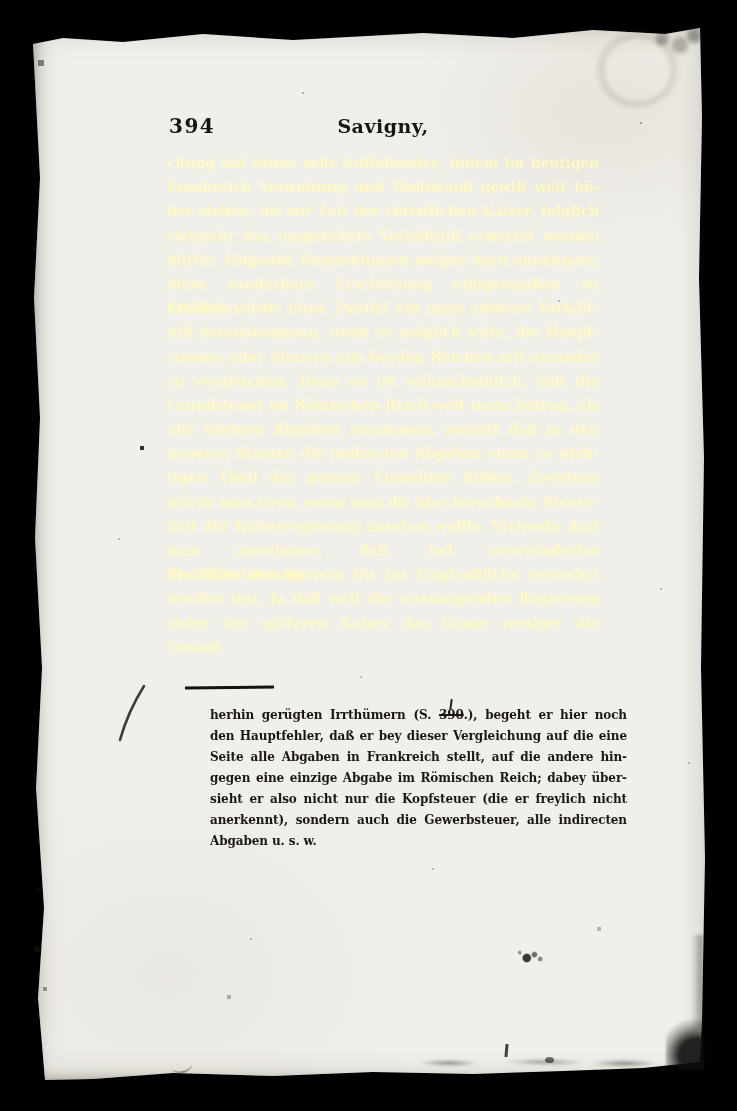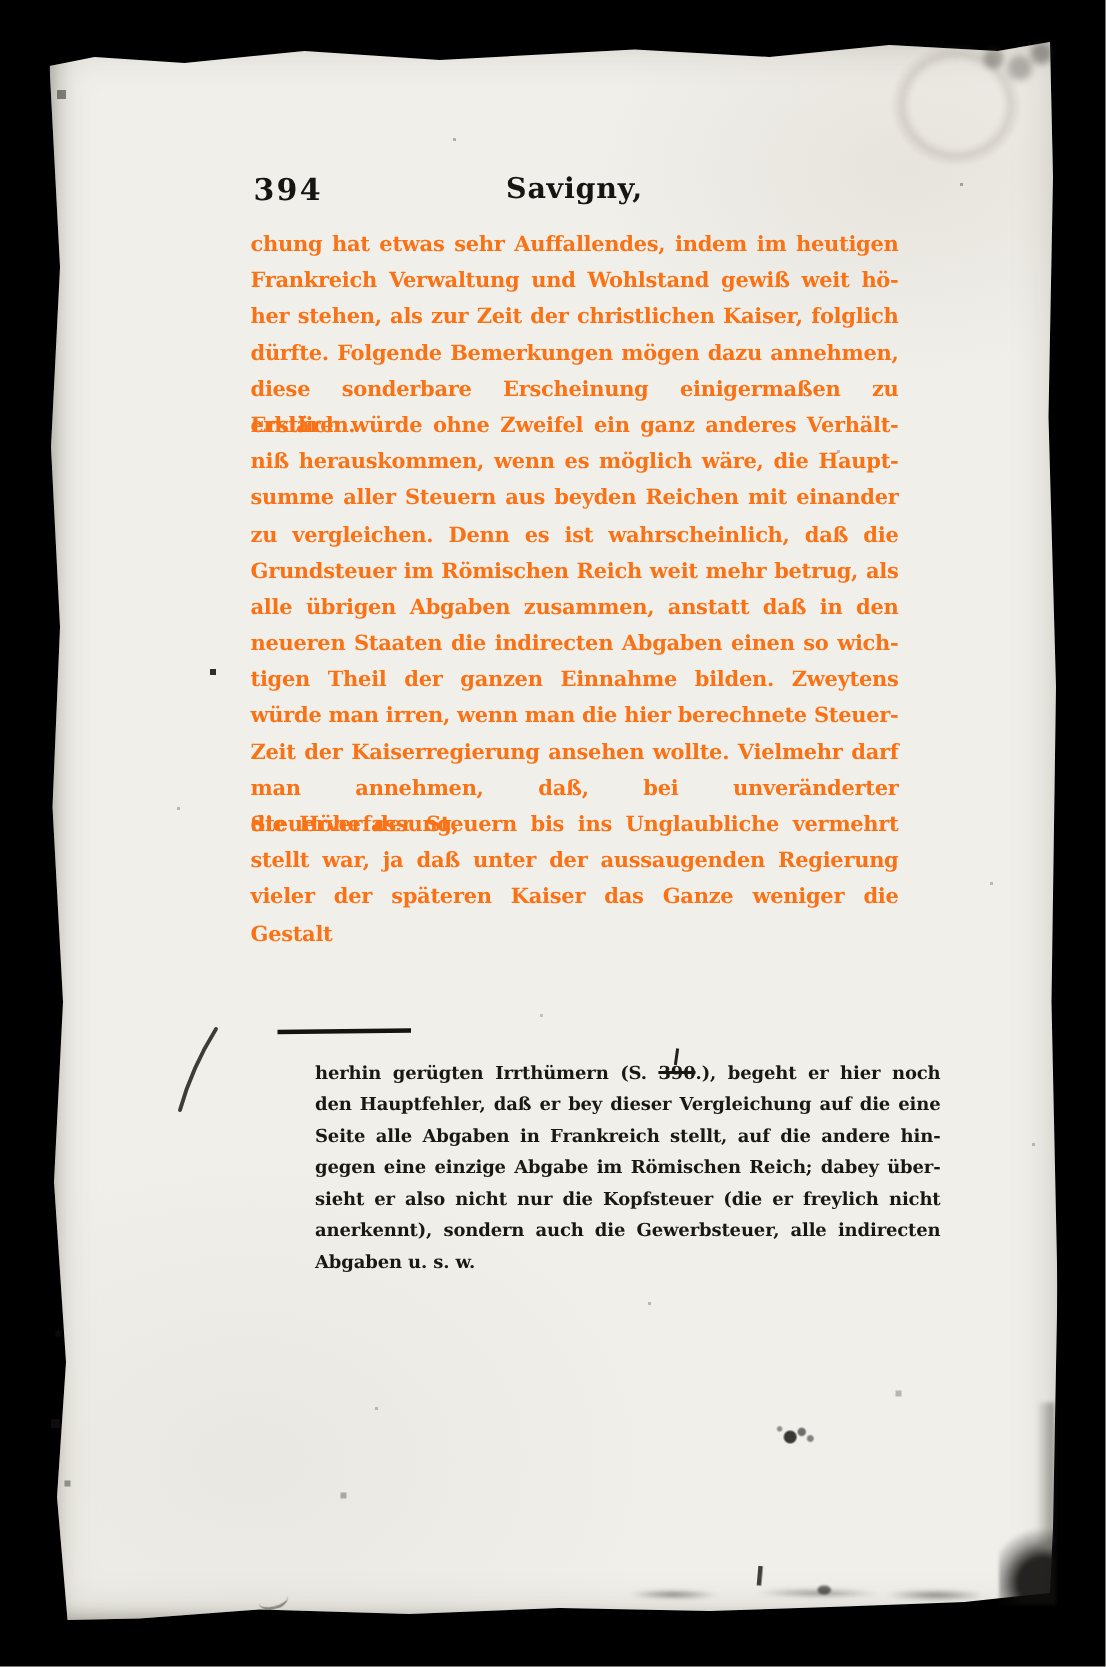--- a/index.html
+++ b/index.html
@@ -22,21 +22,21 @@
       669px 90px,666px 250px,671px 430px,668px 640px,672px 830px,669px 990px,667px 1034px,
       610px 1040px,530px 1043px,440px 1046px,340px 1044px,240px 1048px,140px 1045px,60px 1051px,12px 1052px,
       5px 970px,11px 880px,3px 760px,9px 640px,2px 510px,7px 390px,1px 270px,7px 150px);
     box-shadow:inset 0 0 30px rgba(95,88,76,.28), inset 10px 0 14px -8px rgba(60,55,48,.35), inset 0 -8px 12px -7px rgba(60,55,48,.3);
   }
   
   .header{position:absolute;left:167px;top:114px;width:432px;height:30px;color:#171511;}
   .pagenum{position:absolute;left:2px;top:0;font-size:20px;font-weight:700;letter-spacing:1.5px;}
   .runhead{position:absolute;left:0;top:1px;width:100%;text-align:center;font-size:19px;font-weight:700;letter-spacing:.5px;}
   
-  .body{position:absolute;left:167px;top:151px;width:432px;color:#f97316;}
+  .body{position:absolute;left:167px;top:151px;width:432px;color:#fef9c3;}
   .bline{
     font-size:14px;font-weight:700;line-height:24.2px;letter-spacing:-0.2px;
     text-align:justify;text-align-last:justify;text-justify:inter-word;
     white-space:normal;height:24.2px;overflow:visible;
   }
   
   .rule{position:absolute;left:185px;top:686px;width:89px;height:2.5px;background:#16130e;transform:rotate(-.6deg);}
   .footnote{position:absolute;left:210px;top:705px;width:417px;color:#1b1813;}
   .fline{
     font-size:12px;font-weight:700;line-height:21px;letter-spacing:-0.1px;
@@ -134,35 +134,36 @@
 
   <div class="header">
     <div class="pagenum">394</div>
     <div class="runhead">Savigny,</div>
   </div>
 
   <div class="body">
     <div class="bline">chung hat etwas sehr Auffallendes, indem im heutigen</div>
     <div class="bline">Frankreich Verwaltung und Wohlstand gewiß weit hö-</div>
     <div class="bline">her stehen, als zur Zeit der christlichen Kaiser, folglich</div>
+    <div class="bline">vielmehr das umgekehrte Verhältniß erwartet werden</div>
     <div class="bline">dürfte. Folgende Bemerkungen mögen dazu annehmen,</div>
     <div class="bline">diese sonderbare Erscheinung einigermaßen zu erklären.</div>
     <div class="bline">Erstlich würde ohne Zweifel ein ganz anderes Verhält-</div>
     <div class="bline">niß herauskommen, wenn es möglich wäre, die Haupt-</div>
     <div class="bline">summe aller Steuern aus beyden Reichen mit einander</div>
     <div class="bline">zu vergleichen. Denn es ist wahrscheinlich, daß die</div>
     <div class="bline">Grundsteuer im Römischen Reich weit mehr betrug, als</div>
     <div class="bline">alle übrigen Abgaben zusammen, anstatt daß in den</div>
     <div class="bline">neueren Staaten die indirecten Abgaben einen so wich-</div>
     <div class="bline">tigen Theil der ganzen Einnahme bilden. Zweytens</div>
     <div class="bline">würde man irren, wenn man die hier berechnete Steuer-</div>
     <div class="bline">Zeit der Kaiserregierung ansehen wollte. Vielmehr darf</div>
     <div class="bline">man annehmen, daß, bei unveränderter Steuerverfassung,</div>
     <div class="bline">die Höhe der Steuern bis ins Unglaubliche vermehrt</div>
-    <div class="bline">stellt war, ja daß unter der aussaugenden Regierung</div>
+    <div class="bline">worden war, ja daß weit der aussaugenden Regierung</div>
     <div class="bline">vieler der späteren Kaiser das Ganze weniger die Gestalt</div>
   </div>
 
   <div class="rule"></div>
   <svg class="slash-svg" width="45" height="70" viewBox="0 0 45 70">
     <path d="M36,8 C26,24 17,44 12,62" stroke="#26231d" stroke-width="2.6" fill="none" stroke-linecap="round" opacity="0.88"></path>
   </svg>
 
   <div class="footnote">
     <div class="fline"><span>herhin gerügten Irrthümern (S. </span><span class="struck"><span class="pen-tick"></span><span>390</span></span><span>.), begeht er hier noch</span></div>

